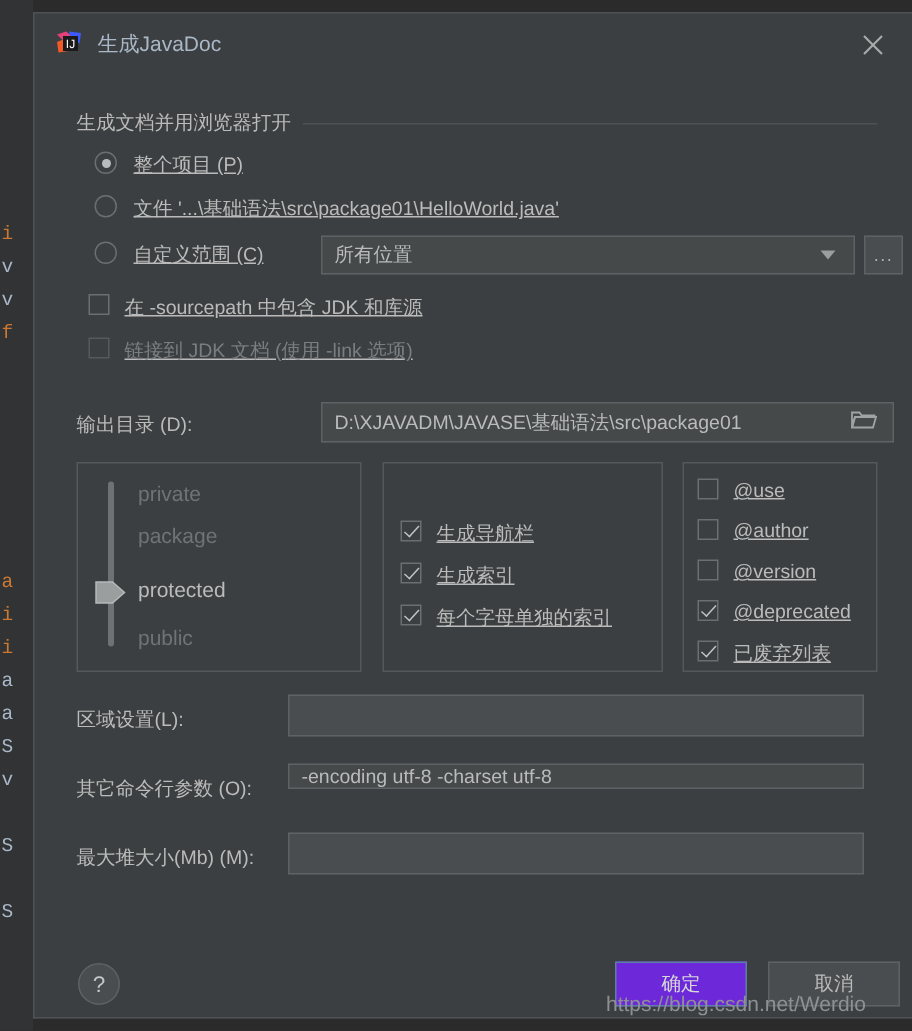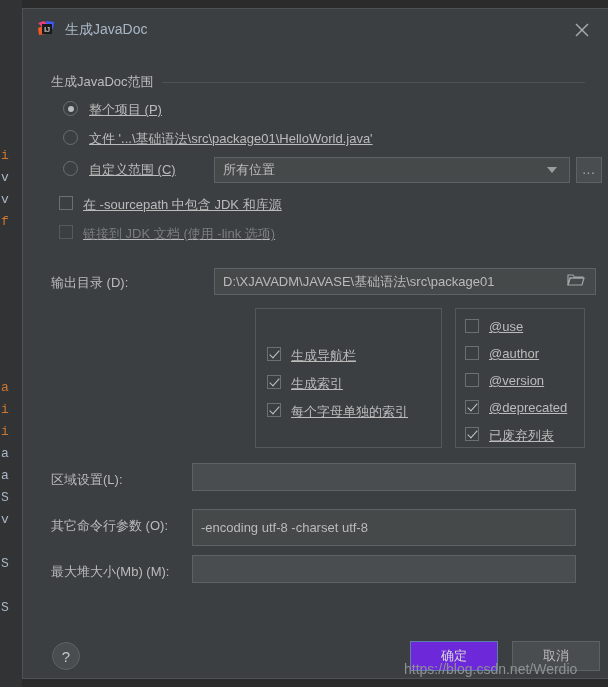--- a/index.html
+++ b/index.html
@@ -342,21 +342,21 @@
     <div id="title-text">生成JavaDoc</div>
     <div id="close-btn">
       <svg width="24" height="24" viewBox="0 0 24 24">
         <line x1="6" y1="6" x2="18" y2="18" stroke="#a7abac" stroke-width="1.4"></line>
         <line x1="18" y1="6" x2="6" y2="18" stroke="#a7abac" stroke-width="1.4"></line>
       </svg>
     </div>
   </div>
 
   <div class="group-title-row" style="top:64px;">
-    <span class="group-title">生成JavaDoc范围</span>
+    <span class="group-title">生成文档并用浏览器打开</span>
     <span class="group-line"></span>
   </div>
 
   <div class="row" style="left:40px; top:92px;">
     <span class="radio checked"></span>
     <span class="radio-label">整个项目 (P)</span>
   </div>
   <div class="row" style="left:40px; top:121px;">
     <span class="radio"></span>
     <span class="radio-label">文件 '...\基础语法\src\package01\HelloWorld.java'</span>
@@ -385,20 +385,34 @@
   <div id="outdir-field">
     <span id="outdir-value">D:\XJAVADM\JAVASE\基础语法\src\package01</span>
     <span id="folder-icon">
       <svg width="18" height="14" viewBox="0 0 18 14">
         <path d="M1 2 h5 l1.5 2 H16 v1 H3 L1 12 Z" fill="none" stroke="#a0a4a5" stroke-width="1.2"></path>
         <path d="M3 5 H17 L15 12 H1 Z" fill="none" stroke="#a0a4a5" stroke-width="1.2"></path>
       </svg>
     </span>
   </div>
 
+  <div class="panel" id="panel-visibility" style="left:28px; top:299px; width:190px; height:140px;">
+    <div id="slider-track"></div>
+    <div id="slider-thumb" style="top: 77px;">
+      <svg width="22" height="18" viewBox="0 0 22 18">
+        <path d="M1 2 H12 L20 9 L12 16 H1 Z" fill="#9a9e9f" stroke="#b5b9ba" stroke-width="1"></path>
+      </svg>
+    </div>
+    <div id="slider-options">
+        <div class="slider-opt" style="top: 12px;">private</div>
+        <div class="slider-opt" style="top: 40px;">package</div>
+        <div class="slider-opt active" style="top: 76px;">protected</div>
+        <div class="slider-opt" style="top: 108px;">public</div>
+      </div>
+  </div>
 
   <div class="panel" id="panel-generate" style="left:232px; top:299px; width:187px; height:140px;">
       <div class="row" style="left: 11px; top: 38px;">
         <span class="cb checked"></span>
         <span class="cb-label">生成导航栏</span>
       </div>
       <div class="row" style="left: 11px; top: 66px;">
         <span class="cb checked"></span>
         <span class="cb-label">生成索引</span>
       </div>
@@ -428,21 +442,21 @@
       <div class="row" style="left: 9px; top: 118px;">
         <span class="cb checked"></span>
         <span class="cb-label">已废弃列表</span>
       </div>
     </div>
 
   <div class="label-left" style="left:28px; top:462px;">区域设置(L):</div>
   <div class="field empty" style="left:169px; top:454px; width:384px; height:28px;"></div>
 
   <div class="label-left" style="left:28px; top:508px;">其它命令行参数 (O):</div>
-  <div class="field" style="left:169px; top:500px; width:384px; height:37px;">-encoding utf-8 -charset utf-8</div>
+  <div class="field" style="left:169px; top:500px; width:384px; height:17px;">-encoding utf-8 -charset utf-8</div>
 
   <div class="label-left" style="left:28px; top:554px;">最大堆大小(Mb) (M):</div>
   <div class="field empty" style="left:169px; top:546px; width:384px; height:28px;"></div>
 
 
   <div id="help-btn">?</div>
   <div class="dlg-btn" id="ok-btn">确定</div>
   <div class="dlg-btn" id="cancel-btn">取消</div>
 </div>
 

